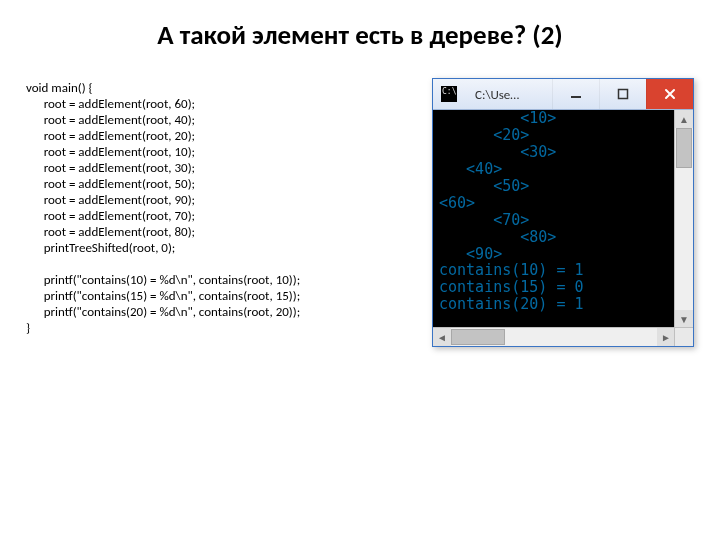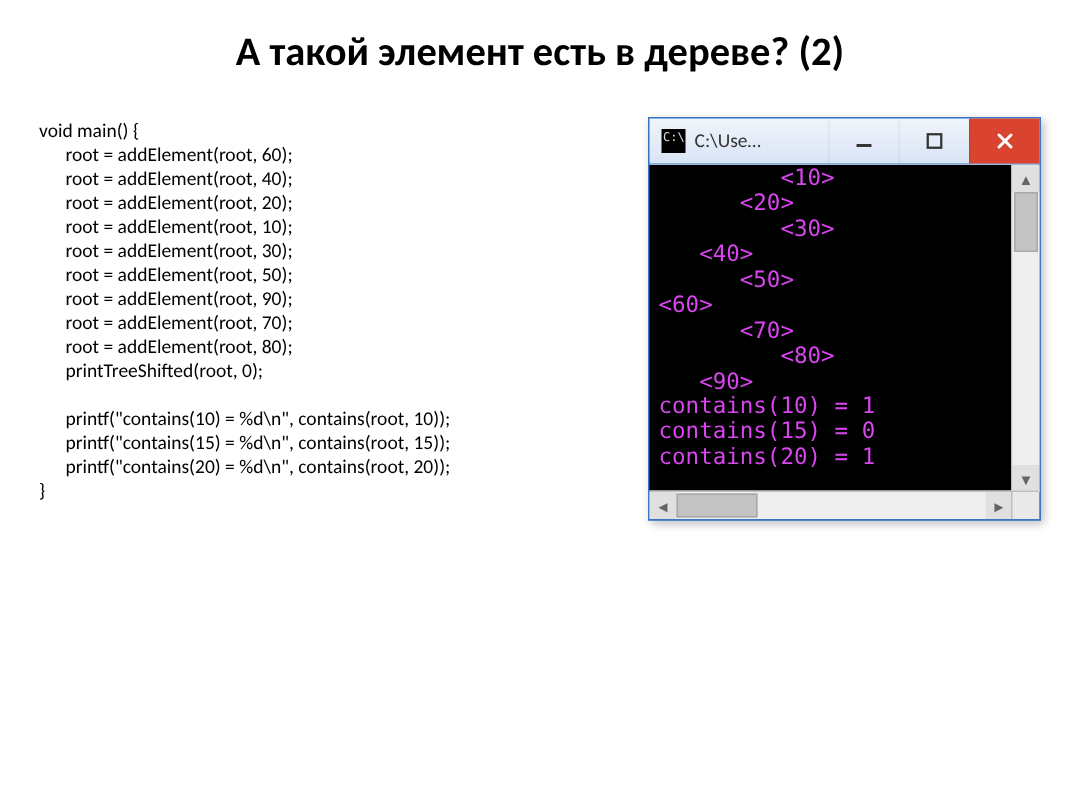--- a/index.html
+++ b/index.html
@@ -52,21 +52,21 @@
   .titlebar {
     display: flex;
     align-items: stretch;
     height: 30px;
     background: linear-gradient(#f0f4fb,#d9e4f5);
     border-bottom: 1px solid #9fb6d8;
   }
   .titlebar-left {
     display: flex;
     align-items: center;
-    gap: 6px;
+    gap: 18px;
     padding-left: 8px;
     flex: 1;
     min-width: 0;
   }
   .tb-icon {
     width: 16px;
     height: 16px;
     background: #000;
     position: relative;
     flex: 0 0 auto;
@@ -165,21 +165,21 @@
     position:absolute;right:0;bottom:0;width:18px;height:18px;background:#e9e9e9;
     border-left:1px solid #bfbfbf;border-top:1px solid #bfbfbf;
   }
   .console-text {
     position:absolute;
     left:0; top:0; right:18px; bottom:18px;
     padding: 0 6px 4px 6px;
     font-family: "Lucida Console", Consolas, monospace;
     font-size: 15px;
     line-height: 1.13;
-    color: #d946ef;
+    color: #0369a1;
     white-space: pre;
     overflow:hidden;
   }
 </style>
 </head>
 <body>
 
 <div class="slide">
 
   <div class="title">А такой элемент есть в дереве? (2)</div>

